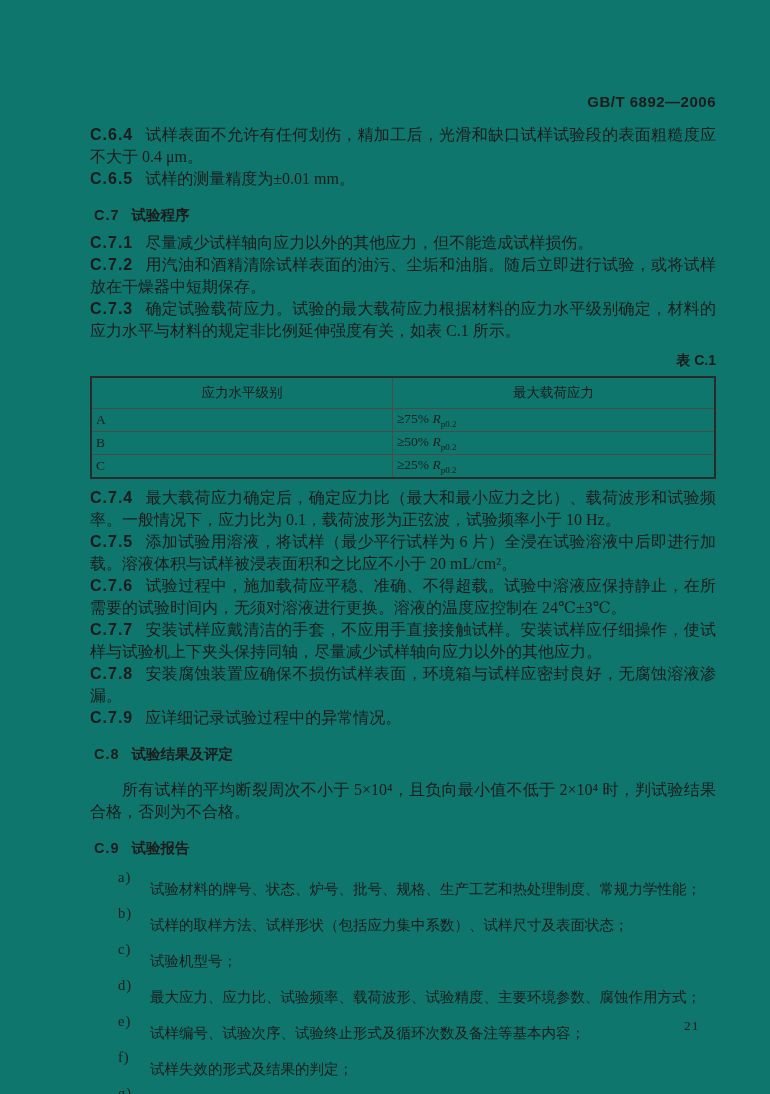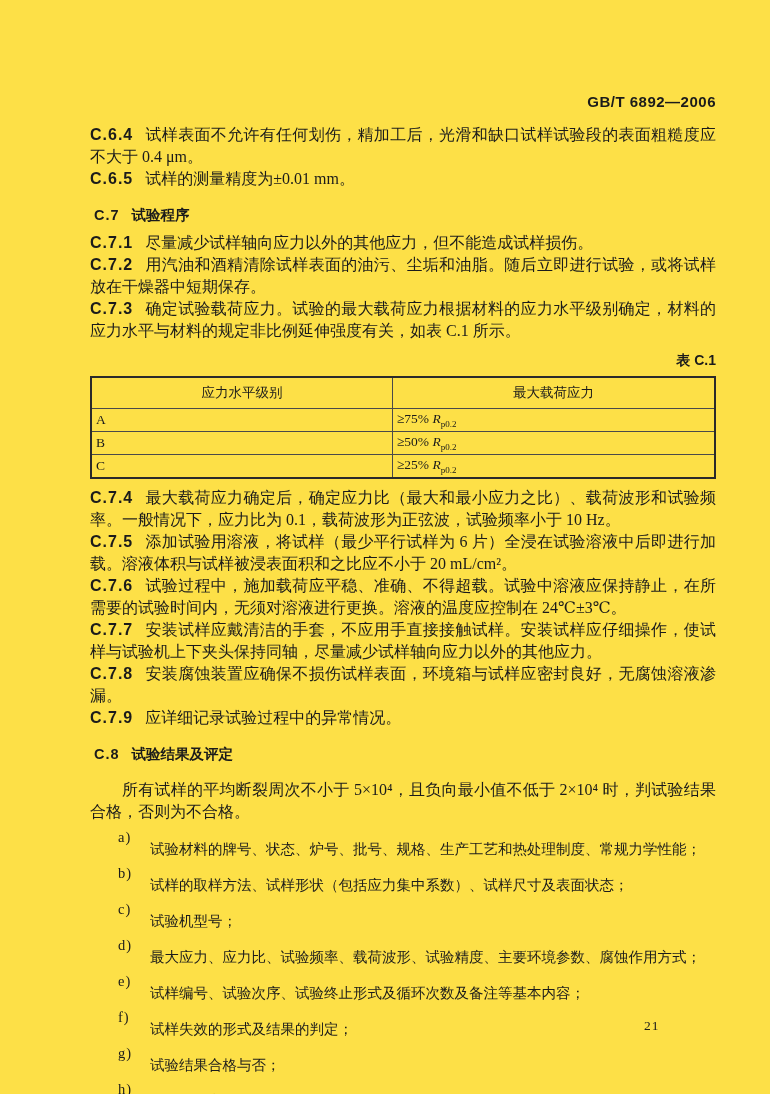--- a/index.html
+++ b/index.html
@@ -4,21 +4,21 @@
 <style>
   html,body{margin:0;padding:0;}
   body{
     background:#e8e8e6;
     font-family:"Liberation Serif","DejaVu Serif",serif;
   }
   .page{
     position:relative;
     width:770px;height:1094px;
     margin:0 auto;
-    background:#fde047;
+    background:#0f766e;
     color:#1b1b1b;
     overflow:hidden;
   }
   .content{
     position:absolute;
     left:90px; right:54px; top:92px;
   }
   .std-no{
     text-align:right;
     font-family:"Liberation Sans","DejaVu Sans",sans-serif;
@@ -82,21 +82,21 @@
     padding-left:28px;
   }
   .item-label{
     width:32px;
     flex:0 0 32px;
     letter-spacing:1px;
   }
   .item-text{ flex:1; text-align:justify;margin-top:12px; }
   .page-no{
     position:absolute;
-    left:644px; top:1018px;
+    left:684px; top:1018px;
     font-size:13.5px;
     letter-spacing:1px;
   }
 </style>
 </head>
 <body>
 
 <div class="page">
   <div class="content">
 
@@ -169,20 +169,23 @@
     </p>
     <p class="clause">
       <span class="cnum">C.7.9</span><span>应详细记录试验过程中的异常情况。</span>
     </p>
 
     <h2 class="sec">
       <span class="cnum">C.8</span><span>试验结果及评定</span>
     </h2>
     <p class="clause indent">所有试样的平均断裂周次不小于 5×10⁴，且负向最小值不低于 2×10⁴ 时，判试验结果合格，否则为不合格。</p>
 
+    <h2 class="sec">
+      <span class="cnum">C.9</span><span>试验报告</span>
+    </h2>
 
     <div class="report-list">
       <div class="report-item">
         <span class="item-label">a)</span>
         <span class="item-text">试验材料的牌号、状态、炉号、批号、规格、生产工艺和热处理制度、常规力学性能；</span>
       </div>
       <div class="report-item">
         <span class="item-label">b)</span>
         <span class="item-text">试样的取样方法、试样形状（包括应力集中系数）、试样尺寸及表面状态；</span>
       </div>

